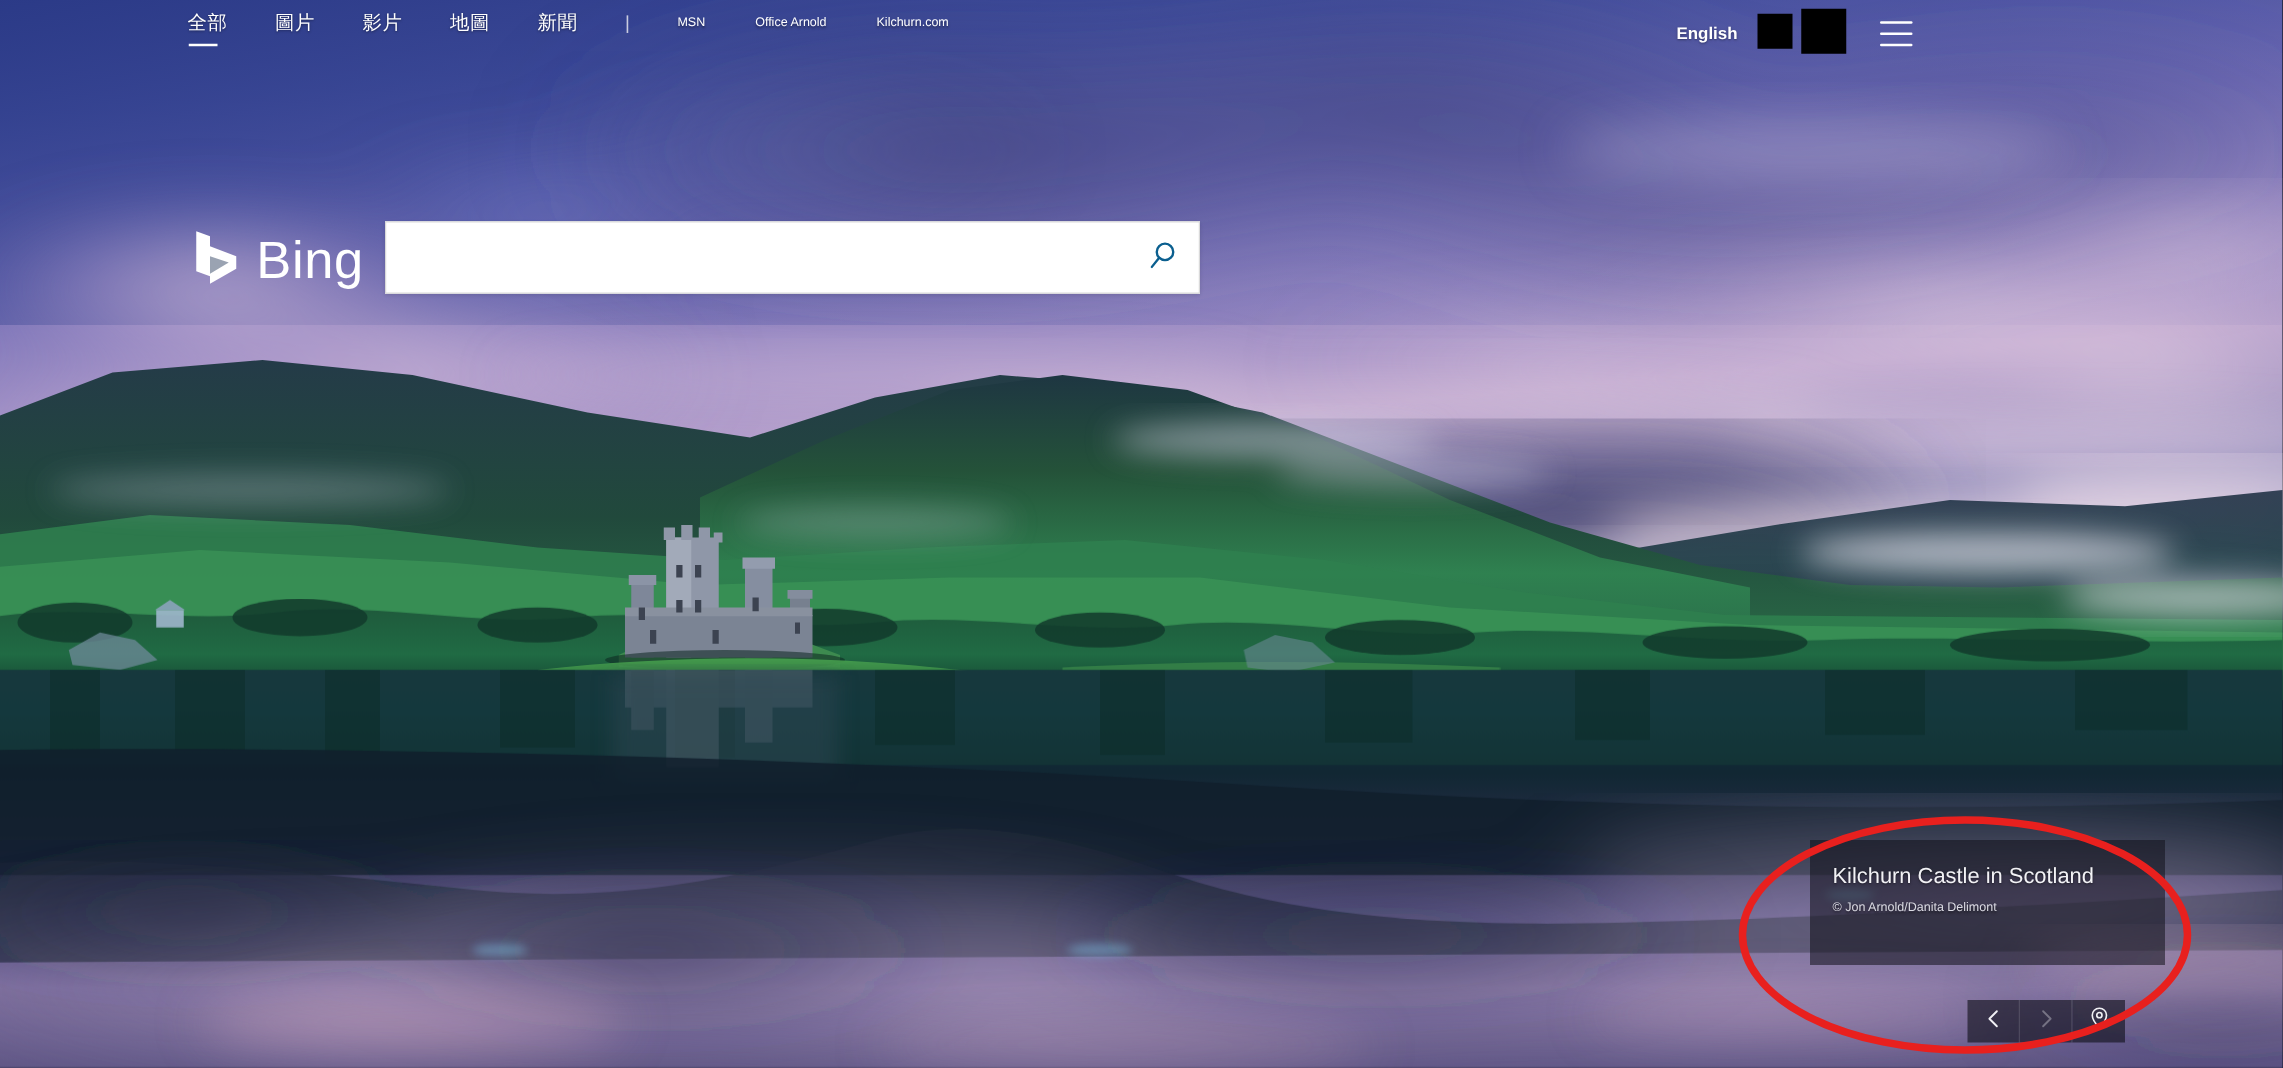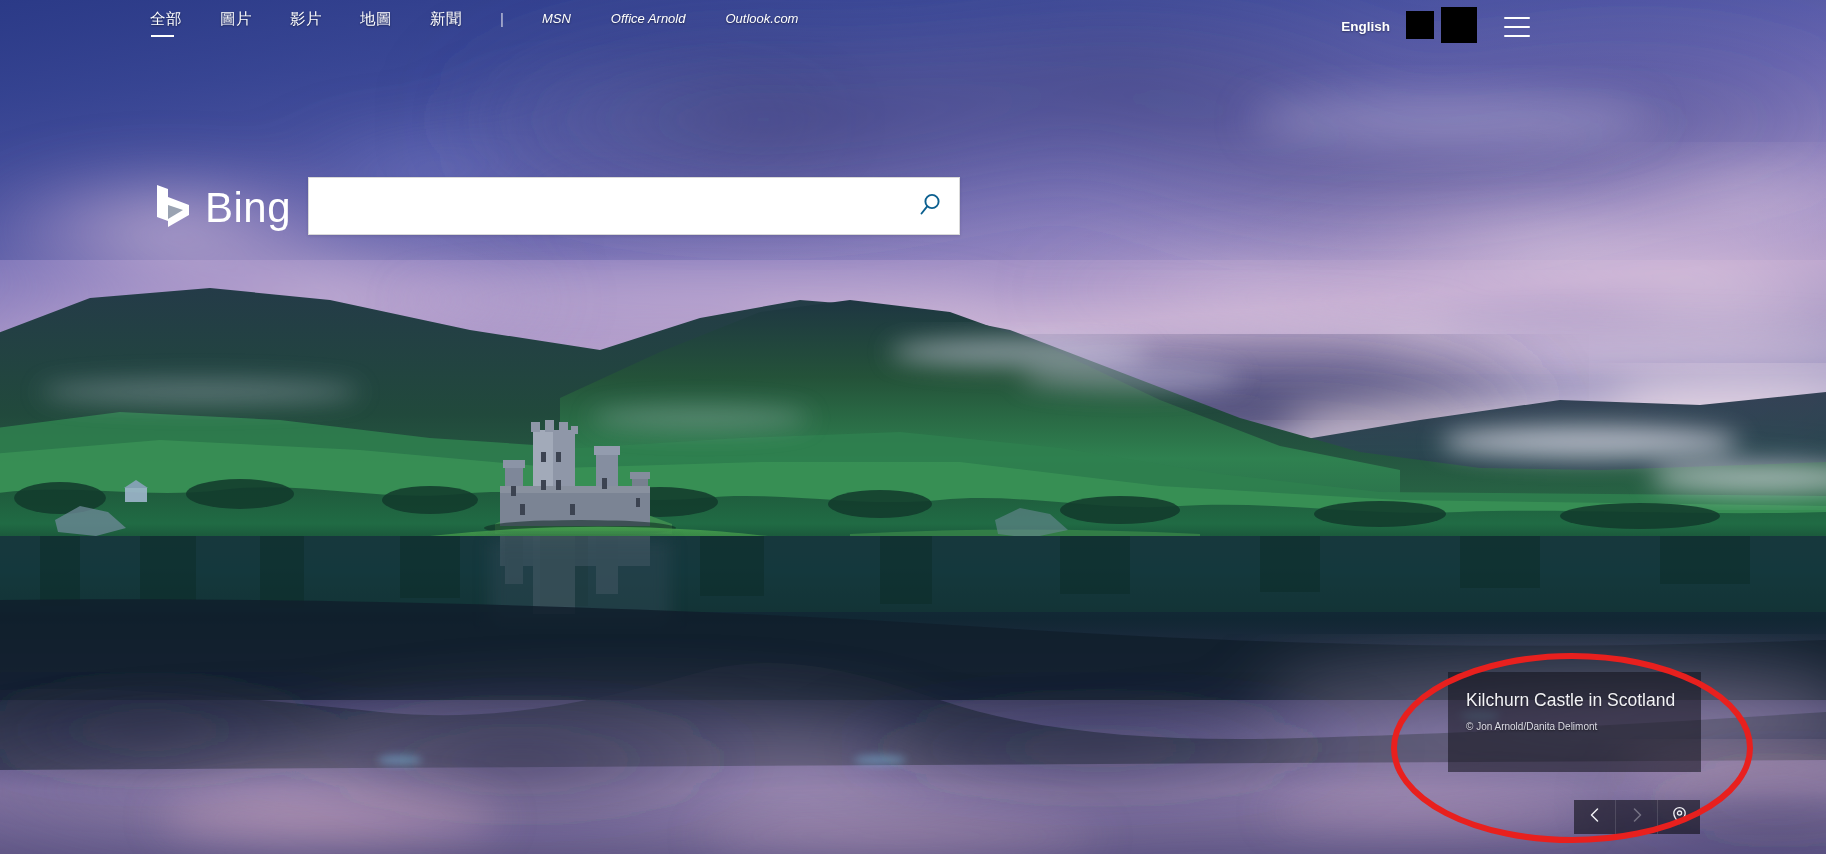--- a/index.html
+++ b/index.html
@@ -32,21 +32,21 @@
   }
   .nav-item.cjk { font-size:15.5px; letter-spacing:.5px; }
   .nav-item.active::after {
     content:""; position:absolute; left:1px; bottom:-3px;
     width:23px; height:2px; background:#fff;
   }
   .nav-sep {
     color:#e4e4ee; font-size:15px; line-height:18px;
     margin-right:38px; opacity:.85;
   }
-  .nav-item.latin { font-size:13px; margin-right:40px;font-style:italic; }
+  .nav-item.latin { font-size:10px; margin-right:40px; }
 
   #nav-right {
     margin-left:auto; display:flex; align-items:center;
     margin-right:22px; margin-top:10px;
   }
   #lang-label {
     color:#fff; font-size:13.5px; font-weight:bold;
     text-shadow:0 1px 2px rgba(0,0,0,.4);
     margin-right:16px; cursor:pointer; white-space:nowrap;
   }
@@ -86,21 +86,21 @@
   }
   #search-btn {
     width:58px; height:100%; border:0; background:transparent;
     display:flex; align-items:center; justify-content:center;
     cursor:pointer;
   }
 
   
   #infocard {
     position:absolute; left:1448px; top:672px;
-    width:253px; height:100px; z-index:30;
+    width:284px; height:100px; z-index:30;
     background:rgba(16,16,26,.55);
     padding:16px 18px 0 18px;
   }
   #info-title {
     color:#f2f2f5; font-size:17.5px; line-height:25px;
     font-weight:300; text-shadow:0 1px 2px rgba(0,0,0,.5);
   }
   #info-credit {
     color:#dcdce4; font-size:10px; margin-top:8px;
     text-shadow:0 1px 2px rgba(0,0,0,.5);
@@ -441,21 +441,21 @@
 <div id="header">
   <div id="nav-left">
     <span class="nav-item cjk active">全部</span>
     <span class="nav-item cjk">圖片</span>
     <span class="nav-item cjk">影片</span>
     <span class="nav-item cjk">地圖</span>
     <span class="nav-item cjk">新聞</span>
     <span class="nav-sep">|</span>
     <span class="nav-item latin">MSN</span>
     <span class="nav-item latin">Office Arnold</span>
-    <span class="nav-item latin">Outlook.com</span>
+    <span class="nav-item latin">Kilchurn.com</span>
   </div>
 
   <div id="nav-right">
     <span id="lang-label">English</span>
     <span class="redact-box" id="redact-1"></span>
     <span class="redact-box" id="redact-2"></span>
     <span id="hamburger">
       <i></i>
         <i></i>
         <i></i>

